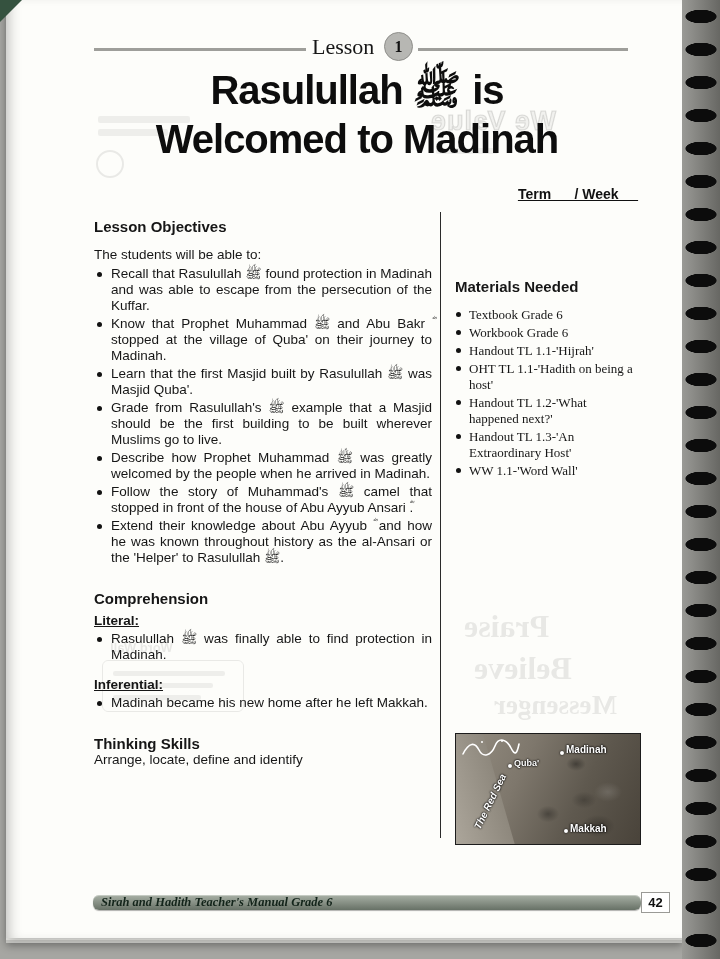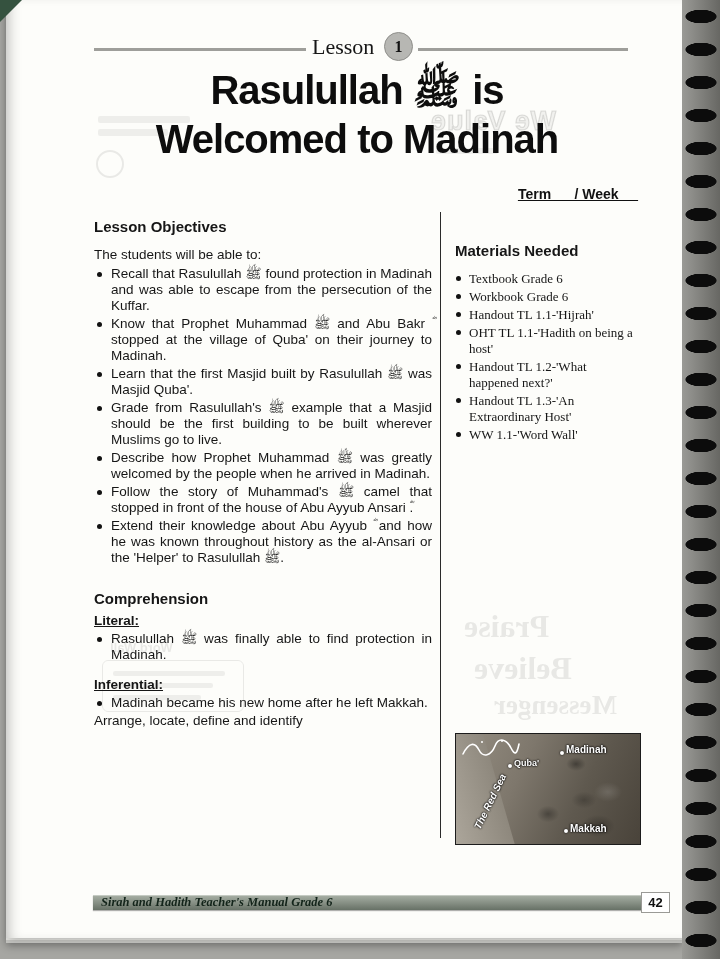--- a/index.html
+++ b/index.html
@@ -64,21 +64,21 @@
   .bullet{
     position:relative;padding-left:17px;font-size:13.5px;line-height:16px;
     text-align:justify;margin-bottom:2px;
   }
   .bullet::before{
     content:"";position:absolute;left:3px;top:5.5px;width:5px;height:5px;
     background:#121212;border-radius:50%;
   }
   .col-right .bullet{font-size:13px;text-align:left;padding-left:14px;font-family:Liberation Serif, serif;}
   .col-right .bullet::before{left:1px;top:5px;}
-  .mat-h{margin-top:24px;}
+  .mat-h{margin-top:60px;}
   .comp-h{margin-top:24px;margin-bottom:0;}
   .sub-label{font-size:13.5px;font-weight:bold;text-decoration:underline;margin-top:6px;margin-bottom:3px;}
   .sub-label.inf{margin-top:14px;}
   .think-h{margin-top:24px;margin-bottom:0;}
   .think-text{font-size:13.5px;margin-top:0;}
   
   .map{
     position:absolute;left:449px;top:733px;width:184px;height:110px;
     border:1px solid #1c1c1c;overflow:hidden;
     background-image:
@@ -103,21 +103,21 @@
     left:16px;top:92px;transform:rotate(-64deg);transform-origin:0 0;
     font-style:italic;font-size:10px;
   }
   .map-dot{position:absolute;width:4px;height:4px;background:#fff;border-radius:50%;box-shadow:0 0 2px #000;}
   .map-callig{position:absolute;left:4px;top:2px;}
   
   .footer-bar{
     position:absolute;left:87px;top:895px;width:548px;height:15px;
     background:linear-gradient(#a9b1a6,#677166);
     box-shadow:inset 0 1px 0 rgba(255,255,255,.35), 0 1px 1px rgba(0,0,0,.3);
-    display:flex;align-items:center;
+    display:flex;align-items:center;border-radius:6px;
   }
   .footer-text{
     font-family:"Liberation Serif", serif;font-style:italic;font-weight:bold;
     font-size:12.5px;color:#13241a;padding-left:8px;white-space:nowrap;
   }
   .page-num{
     position:absolute;left:635px;top:892px;width:27px;height:19px;
     background:#fff;border:1px solid #9a9a96;
     display:flex;align-items:center;justify-content:center;
     font-size:13px;font-weight:bold;color:#111;
@@ -180,20 +180,21 @@
     <div class="bullet">Describe how Prophet Muhammad ﷺ was greatly welcomed by the people when he arrived in Madinah.</div>
     <div class="bullet">Follow the story of Muhammad's ﷺ camel that stopped in front of the house of Abu Ayyub Ansari ؓ.</div>
     <div class="bullet">Extend their knowledge about Abu Ayyub ؓ and how he was known throughout history as the al-Ansari or the 'Helper' to Rasulullah ﷺ.</div>
 
     <div class="sec-h comp-h">Comprehension</div>
     <div class="sub-label">Literal:</div>
     <div class="bullet">Rasulullah ﷺ was finally able to find protection in Madinah.</div>
     <div class="sub-label inf">Inferential:</div>
     <div class="bullet">Madinah became his new home after he left Makkah.</div>
 
+    <div class="sec-h think-h">Thinking Skills</div>
     <div class="think-text">Arrange, locate, define and identify</div>
   </div>
 
   <div class="col-right">
     <div class="sec-h mat-h">Materials Needed</div>
     <div class="bullet">Textbook Grade 6</div>
     <div class="bullet">Workbook Grade 6</div>
     <div class="bullet">Handout TL 1.1-'Hijrah'</div>
     <div class="bullet">OHT TL 1.1-'Hadith on being a host'</div>
     <div class="bullet">Handout TL 1.2-'What happened next?'</div>

